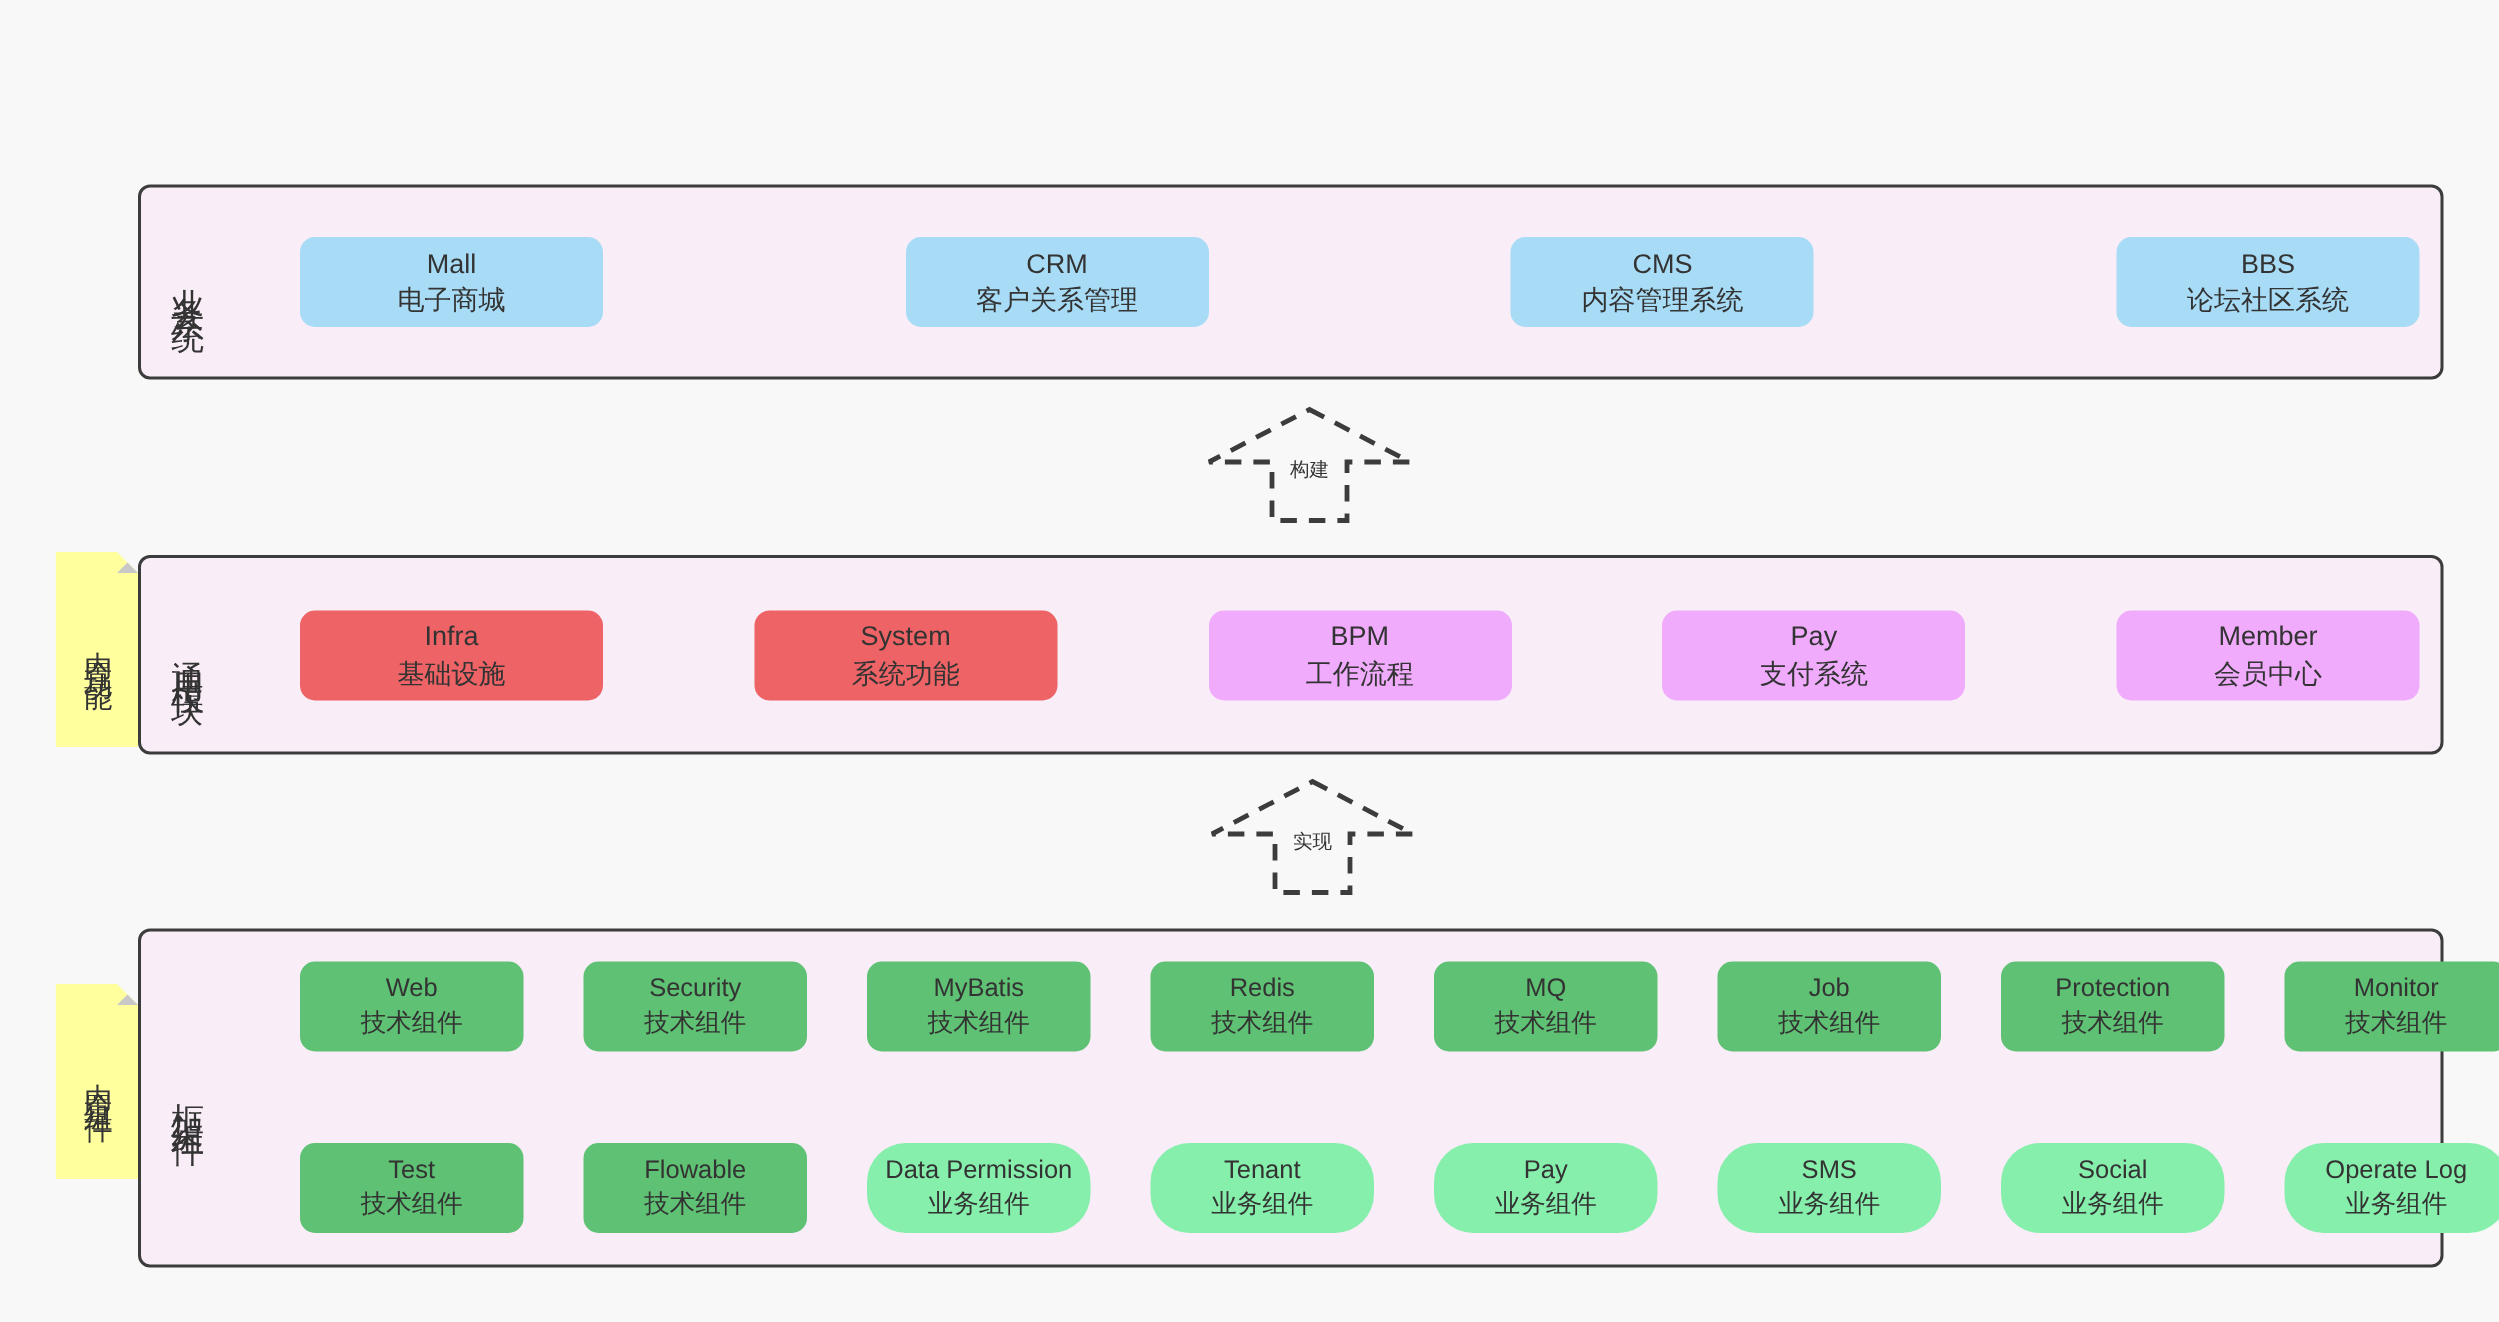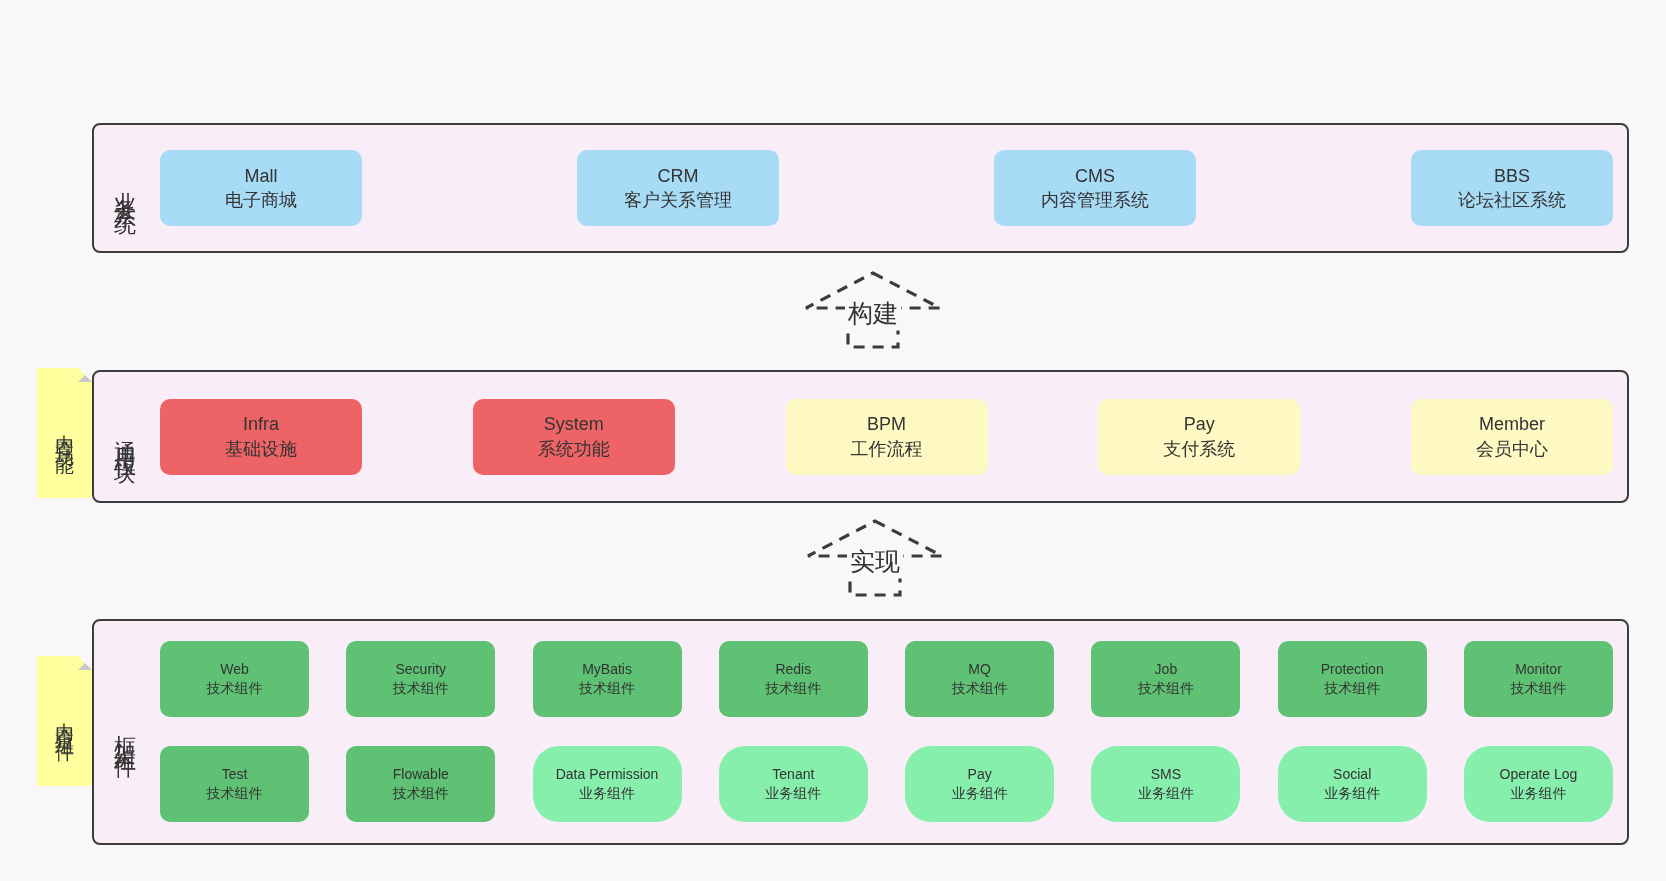--- a/index.html
+++ b/index.html
@@ -50,35 +50,36 @@
     display:flex;
     flex-direction:column;
     justify-content:space-between;
     padding:20px 14px 21px 12px;
   }
   .row {
     display:flex;
     justify-content:space-between;
   }
   .box {
-    height:76px;
+    height:60px;
     border-radius:10px;
     display:flex;
     flex-direction:column;
     align-items:center;
     justify-content:center;
     text-align:center;
     line-height:1.35;
     padding:4px 6px;
+    margin-left:40px;
   }
   .box-wide   { width:202px; font-size:18px; }
-  .box-narrow { width:149px; font-size:14px; }
+  .box-narrow { width:149px; font-size:17px; }
   .v-blue        { background:#a8dcf6; }
   .v-red         { background:#ee6365; }
-  .v-pink        { background:#fef9c3; }
+  .v-pink        { background:#f0abfc; }
   .v-green       { background:#5ec173; }
   .v-green-light { background:#86efac;border-radius:26px; }
   .sticky {
     position:absolute;
     left:37px;
     width:55px;
     height:130px;
     background:#ffff9e;
     z-index:1;
     display:flex;
@@ -110,21 +111,21 @@
     z-index:1;
   }
   .arrow-1 { left:803px; top:270px; }
   .arrow-2 { left:805px; top:518px;text-align:right; }
   .arrow svg { position:absolute; inset:0; }
   .arrow-label {
     position:absolute;
     left:50%; top:54%;
     transform:translate(-50%,-50%);
     background:#f8f8f8;
-    font-size:25px;
+    font-size:13px;
     padding:1px 3px;
     color:#333;
     white-space:nowrap;
   }
 </style>
 </head>
 <body>
 
 <div class="sticky sticky-1">
   <span class="sticky-label">内置功能</span>

